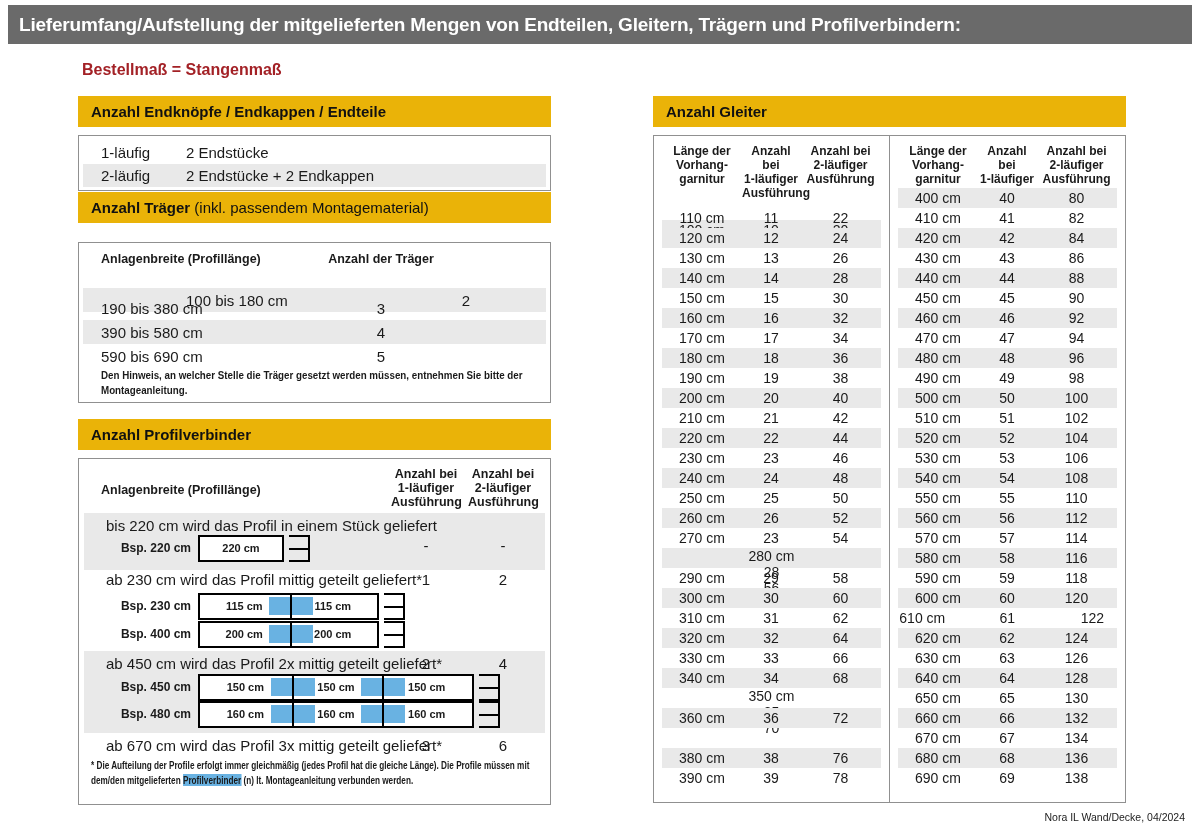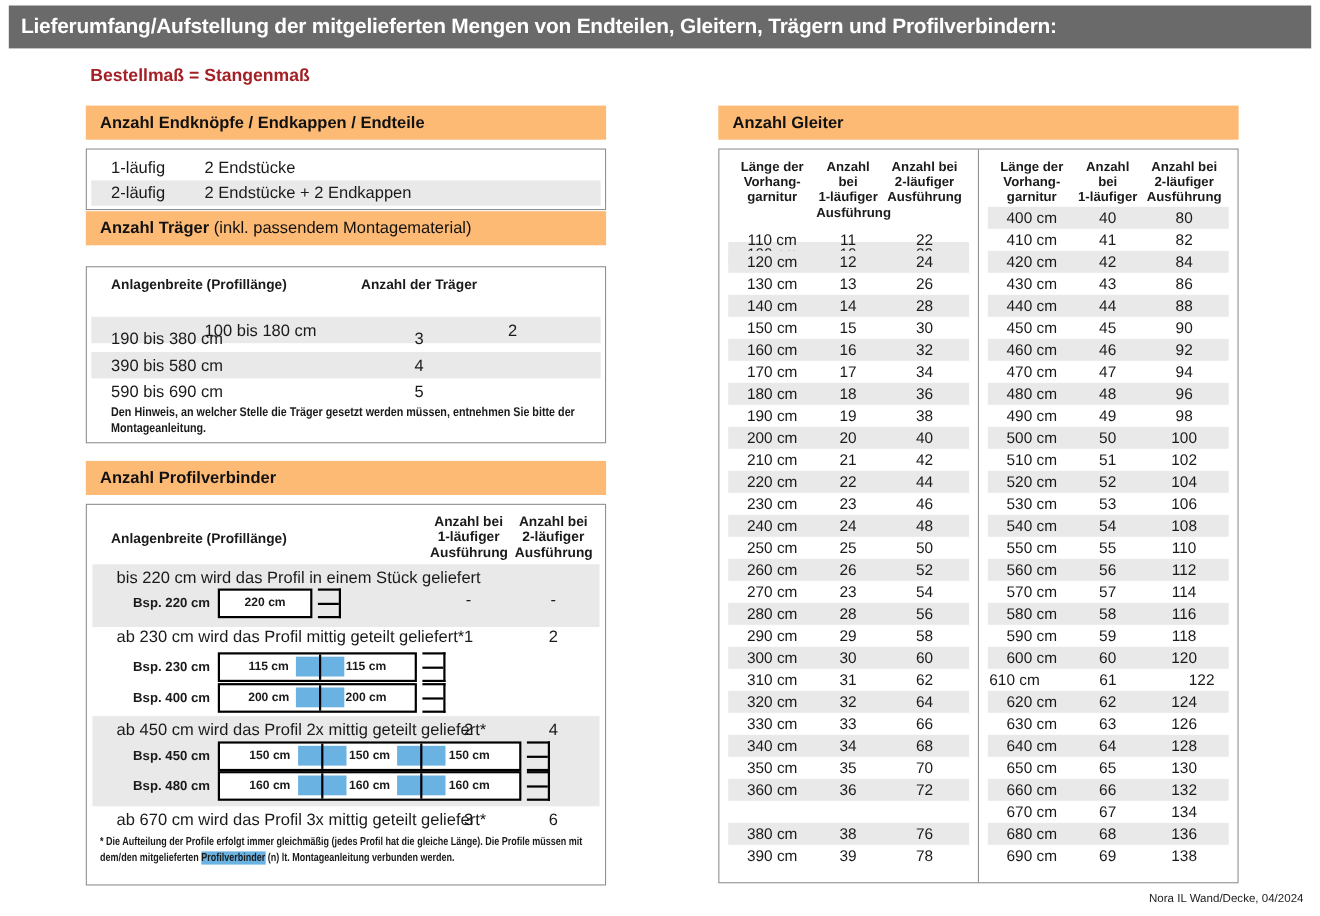--- a/index.html
+++ b/index.html
@@ -7,21 +7,21 @@
     font-family:"Liberation Sans", sans-serif; color:#1a1a1a; overflow:hidden; }
   .page { position:relative; width:1200px; height:833px; }
 
   .topbar { position:absolute; left:8px; top:5px; width:1184px; height:39px;
     background:#6a6a6a; color:#ffffff; font-weight:bold; font-size:19px;
     line-height:39px; padding-left:11px; letter-spacing:-0.2px; }
 
   .order-note { position:absolute; left:82px; top:61px; color:#a32126;
     font-weight:bold; font-size:16px; }
 
-  .sechdr { position:absolute; width:473px; height:31px; background:#fdba74;
+  .sechdr { position:absolute; width:473px; height:31px; background:#eab308;
     color:#111; font-size:15px; font-weight:bold; line-height:31px; padding-left:13px; }
   .sechdr .normal { font-weight:normal; }
   #hdr-endteile { left:78px; top:96px; }
   #hdr-traeger  { left:78px; top:192px; }
   #hdr-profil   { left:78px; top:419px; }
   #hdr-gleiter  { left:653px; top:96px; }
 
   .tablebox { position:absolute; background:#fff; border:1px solid #909090; }
   #box-endteile { left:78px; top:135px; width:473px; height:56px; }
   #box-traeger  { left:78px; top:242px; width:473px; height:161px; }
@@ -332,21 +332,21 @@
         <div class="gl-row shade" style="top: 372px;">
           <div class="gl-c1">260 cm</div>
           <div class="gl-c2">26</div>
           <div class="gl-c3">52</div>
         </div>
         <div class="gl-row" style="top: 392px;">
           <div class="gl-c1">270 cm</div>
           <div class="gl-c2">23</div>
           <div class="gl-c3">54</div>
         </div>
-        <div class="gl-row shade" style="top: 412px;">
+        <div class="gl-row shade" style="top: 412px; flex-direction: column;">
           <div class="gl-c1">280 cm</div>
           <div class="gl-c2">28</div>
           <div class="gl-c3">56</div>
         </div>
         <div class="gl-row" style="top: 432px;">
           <div class="gl-c1">290 cm</div>
           <div class="gl-c2">29</div>
           <div class="gl-c3">58</div>
         </div>
         <div class="gl-row shade" style="top: 452px;">
@@ -367,21 +367,21 @@
         <div class="gl-row" style="top: 512px;">
           <div class="gl-c1">330 cm</div>
           <div class="gl-c2">33</div>
           <div class="gl-c3">66</div>
         </div>
         <div class="gl-row shade" style="top: 532px;">
           <div class="gl-c1">340 cm</div>
           <div class="gl-c2">34</div>
           <div class="gl-c3">68</div>
         </div>
-        <div class="gl-row" style="top: 552px;">
+        <div class="gl-row" style="top: 552px; flex-direction: column;">
           <div class="gl-c1">350 cm</div>
           <div class="gl-c2">35</div>
           <div class="gl-c3">70</div>
         </div>
         <div class="gl-row shade" style="top: 572px;">
           <div class="gl-c1">360 cm</div>
           <div class="gl-c2">36</div>
           <div class="gl-c3">72</div>
         </div>
         <div class="gl-row shade" style="top: 612px;">

